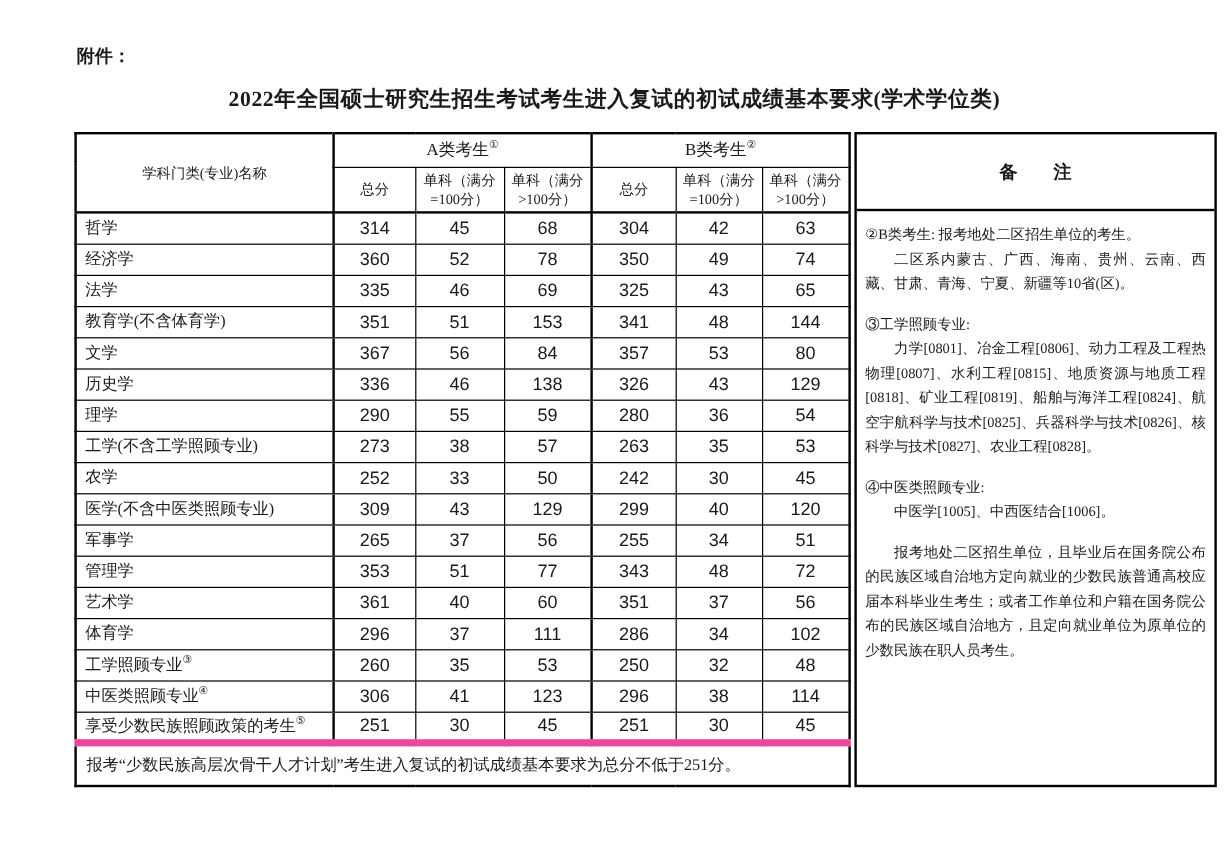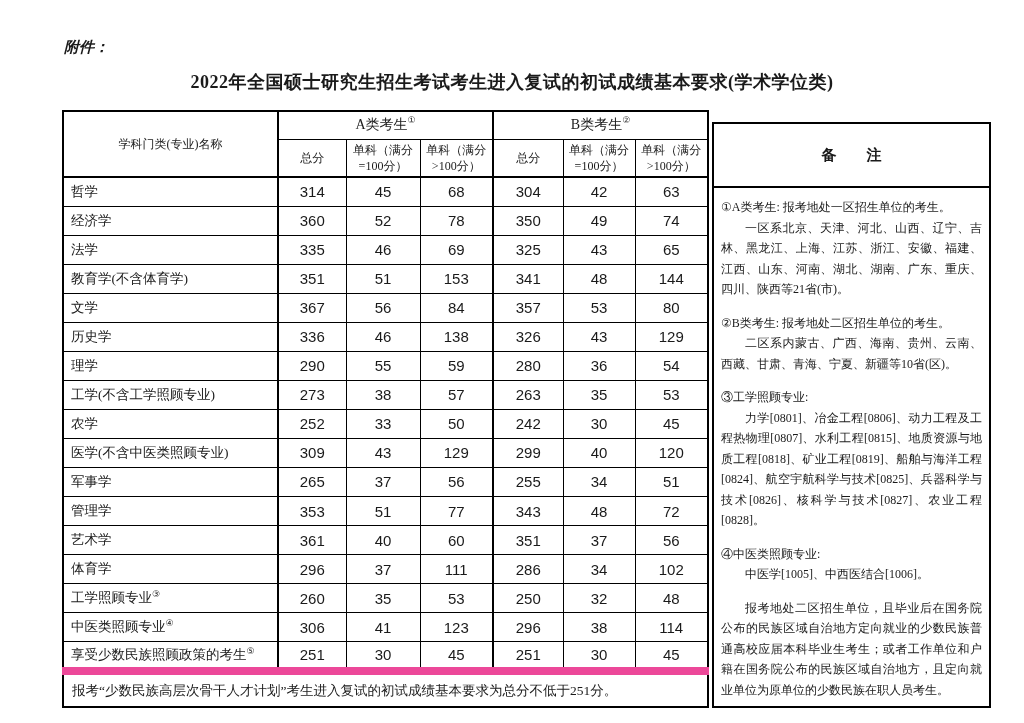--- a/index.html
+++ b/index.html
@@ -7,21 +7,20 @@
   body {
     position: relative;
     font-family: "Liberation Serif", "DejaVu Serif", serif;
     color: #1a1a1a;
   }
   .attachment-label {
     position: absolute;
     left: 64px; top: 38px;
     font-size: 15px;
     font-weight: bold;
-    font-style: italic;
   }
   .page-title {
     position: absolute;
     left: 0; top: 70px;
     width: 100%;
     text-align: center;
     font-size: 18px;
     font-weight: bold;
     letter-spacing: 0.5px;
   }
@@ -78,34 +77,33 @@
     font-family: "Liberation Sans", "DejaVu Sans", sans-serif;
     font-size: 15px;
   }
   tbody td.num-cell.group-end { border-right: 2px solid #000; }
   sup {
     font-size: 9px;
     vertical-align: super;
     line-height: 0;
   }
   tfoot td.footer-cell {
-    border-top: 8px solid #ec4899;
+    border-top: 6px solid #ec4899;
     height: 36px;
     padding-left: 8px;
     font-size: 13.5px;
     vertical-align: middle;
   }
   
   .notes-box {
-    width: 279px;
+    width: 302px;
     margin-left: 3px;
     border: 2px solid #000;
     display: flex;
     flex-direction: column;
-    margin-top: 12px;
   }
   .notes-header {
     height: 64px;
     border-bottom: 2px solid #000;
     display: flex;
     align-items: center;
     justify-content: center;
     font-size: 15px;
     font-weight: bold;
     flex: 0 0 auto;
@@ -318,24 +316,20 @@
       <tr>
         <td colspan="7" class="footer-cell">报考“少数民族高层次骨干人才计划”考生进入复试的初试成绩基本要求为总分不低于251分。</td>
       </tr>
     </tfoot>
   </table>
 
   <div class="notes-box">
     <div class="notes-header">备　　注</div>
     <div class="notes-body">
 
-    <div class="note-item">
-          <p class="first">①A类考生: 报考地处一区招生单位的考生。</p>
-          <p class="cont">一区系北京、天津、河北、山西、辽宁、吉林、黑龙江、上海、江苏、浙江、安徽、福建、江西、山东、河南、湖北、湖南、广东、重庆、四川、陕西等21省(市)。</p>
-        </div>
         <div class="note-item">
           <p class="first">②B类考生: 报考地处二区招生单位的考生。</p>
           <p class="cont">二区系内蒙古、广西、海南、贵州、云南、西藏、甘肃、青海、宁夏、新疆等10省(区)。</p>
         </div>
         <div class="note-item">
           <p class="first">③工学照顾专业:</p>
           <p class="cont">力学[0801]、冶金工程[0806]、动力工程及工程热物理[0807]、水利工程[0815]、地质资源与地质工程[0818]、矿业工程[0819]、船舶与海洋工程[0824]、航空宇航科学与技术[0825]、兵器科学与技术[0826]、核科学与技术[0827]、农业工程[0828]。</p>
         </div>
         <div class="note-item">
           <p class="first">④中医类照顾专业:</p>

